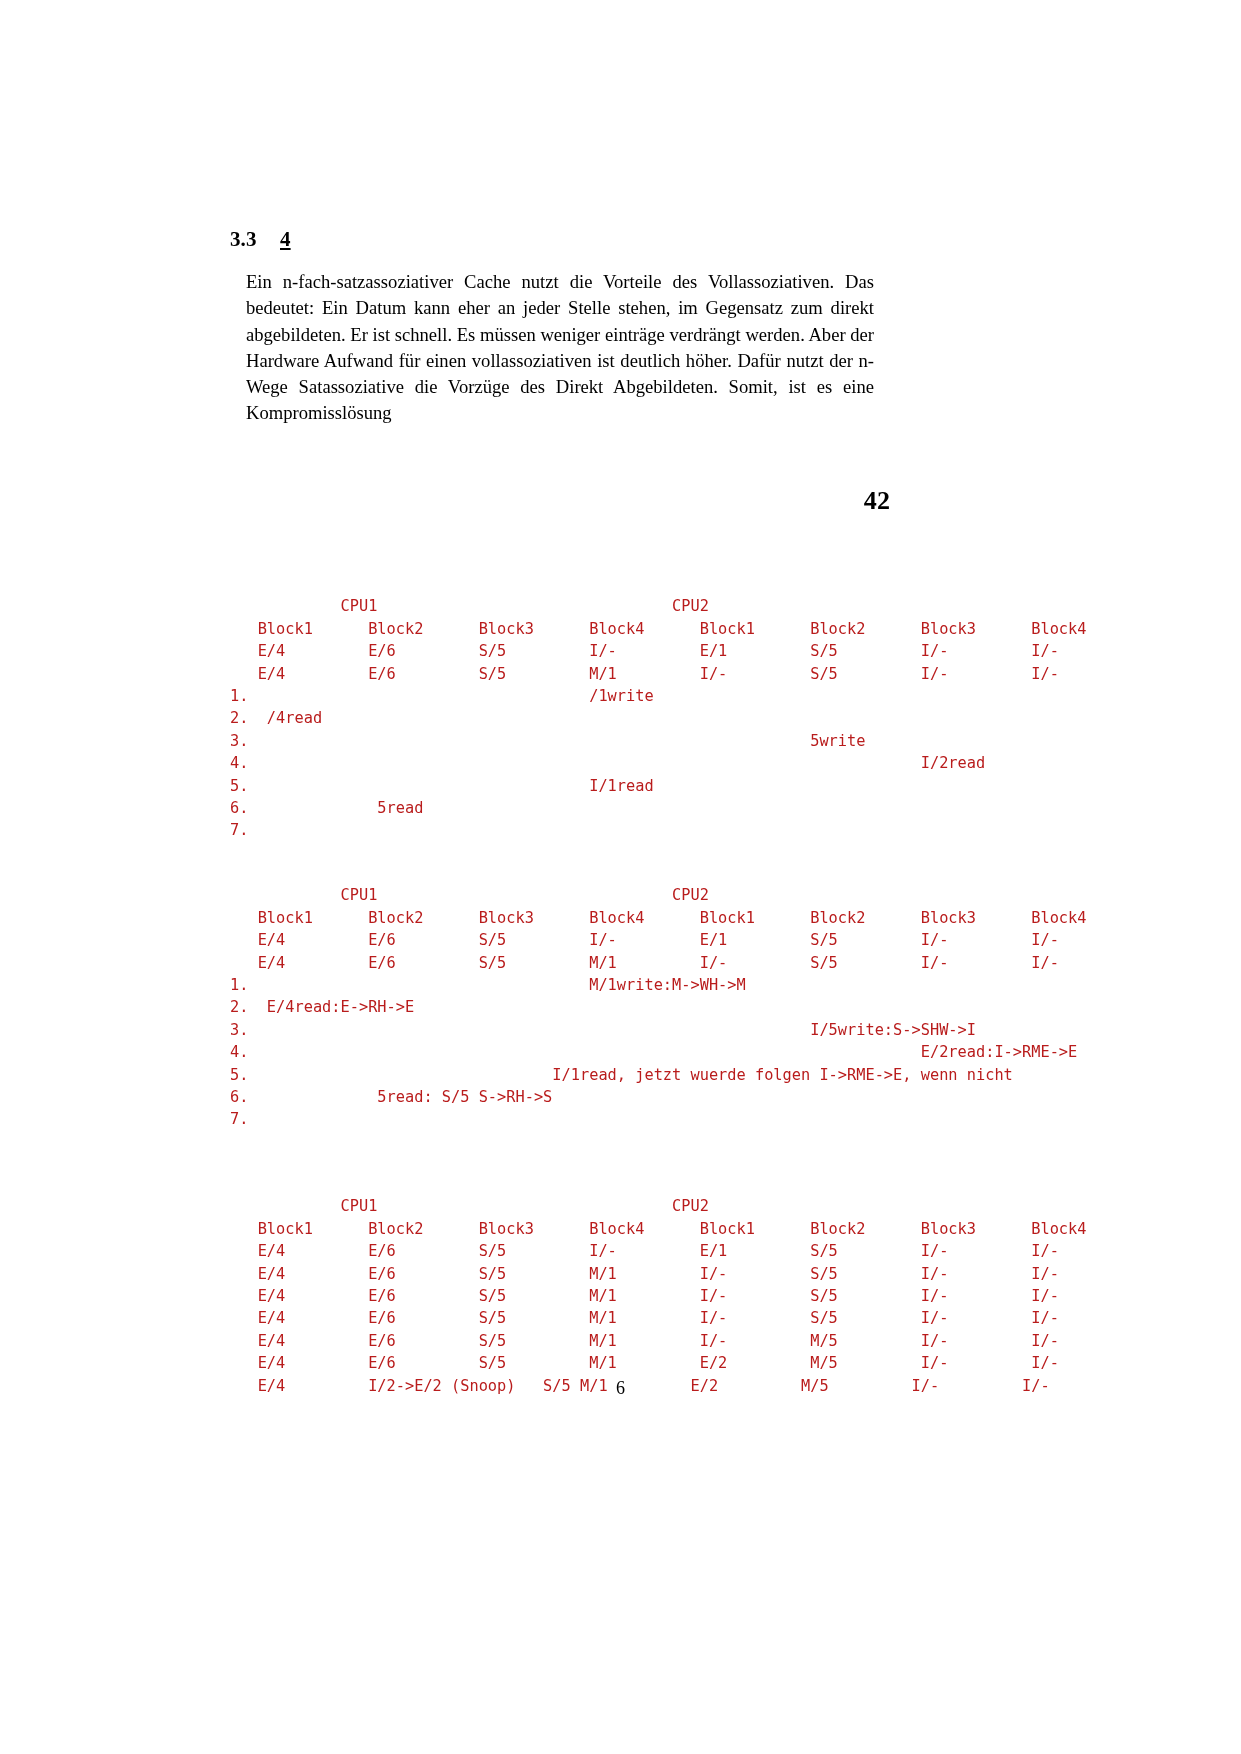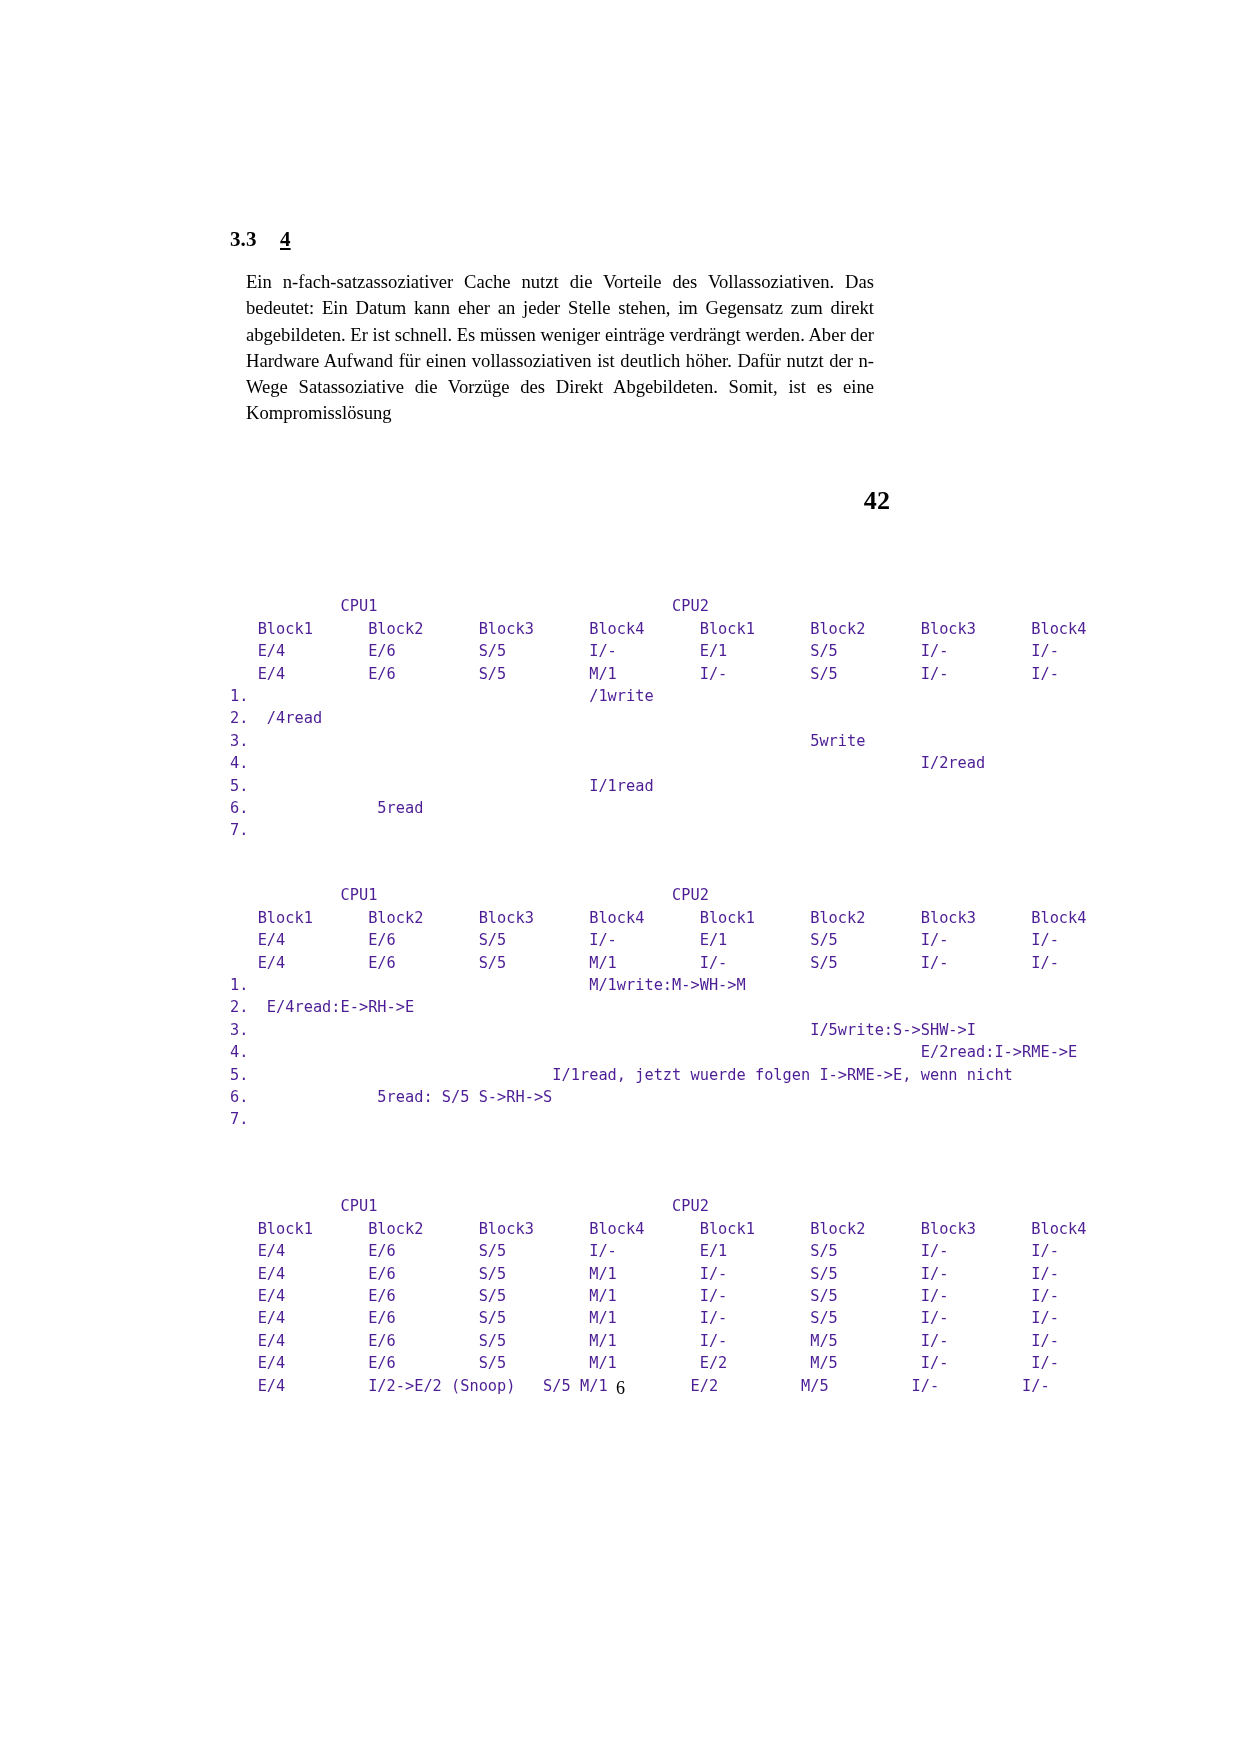--- a/index.html
+++ b/index.html
@@ -70,21 +70,21 @@
 
   
   .verbatim {
     position: absolute;
     left: 230px;
     font-family: "DejaVu Sans Mono", "Liberation Mono", monospace;
     font-size: 15.3px;
     line-height: 22.4px;
     white-space: pre;
     letter-spacing: 0px;
-    color: #4c1d95;
+    color: #b91c1c;
   }
 
   .pageno {
     position: absolute;
     left: 0;
     top: 1378px;
     width: 1241px;
     text-align: center;
     font-size: 18px;
     font-family: "Liberation Serif", "DejaVu Serif", serif;

